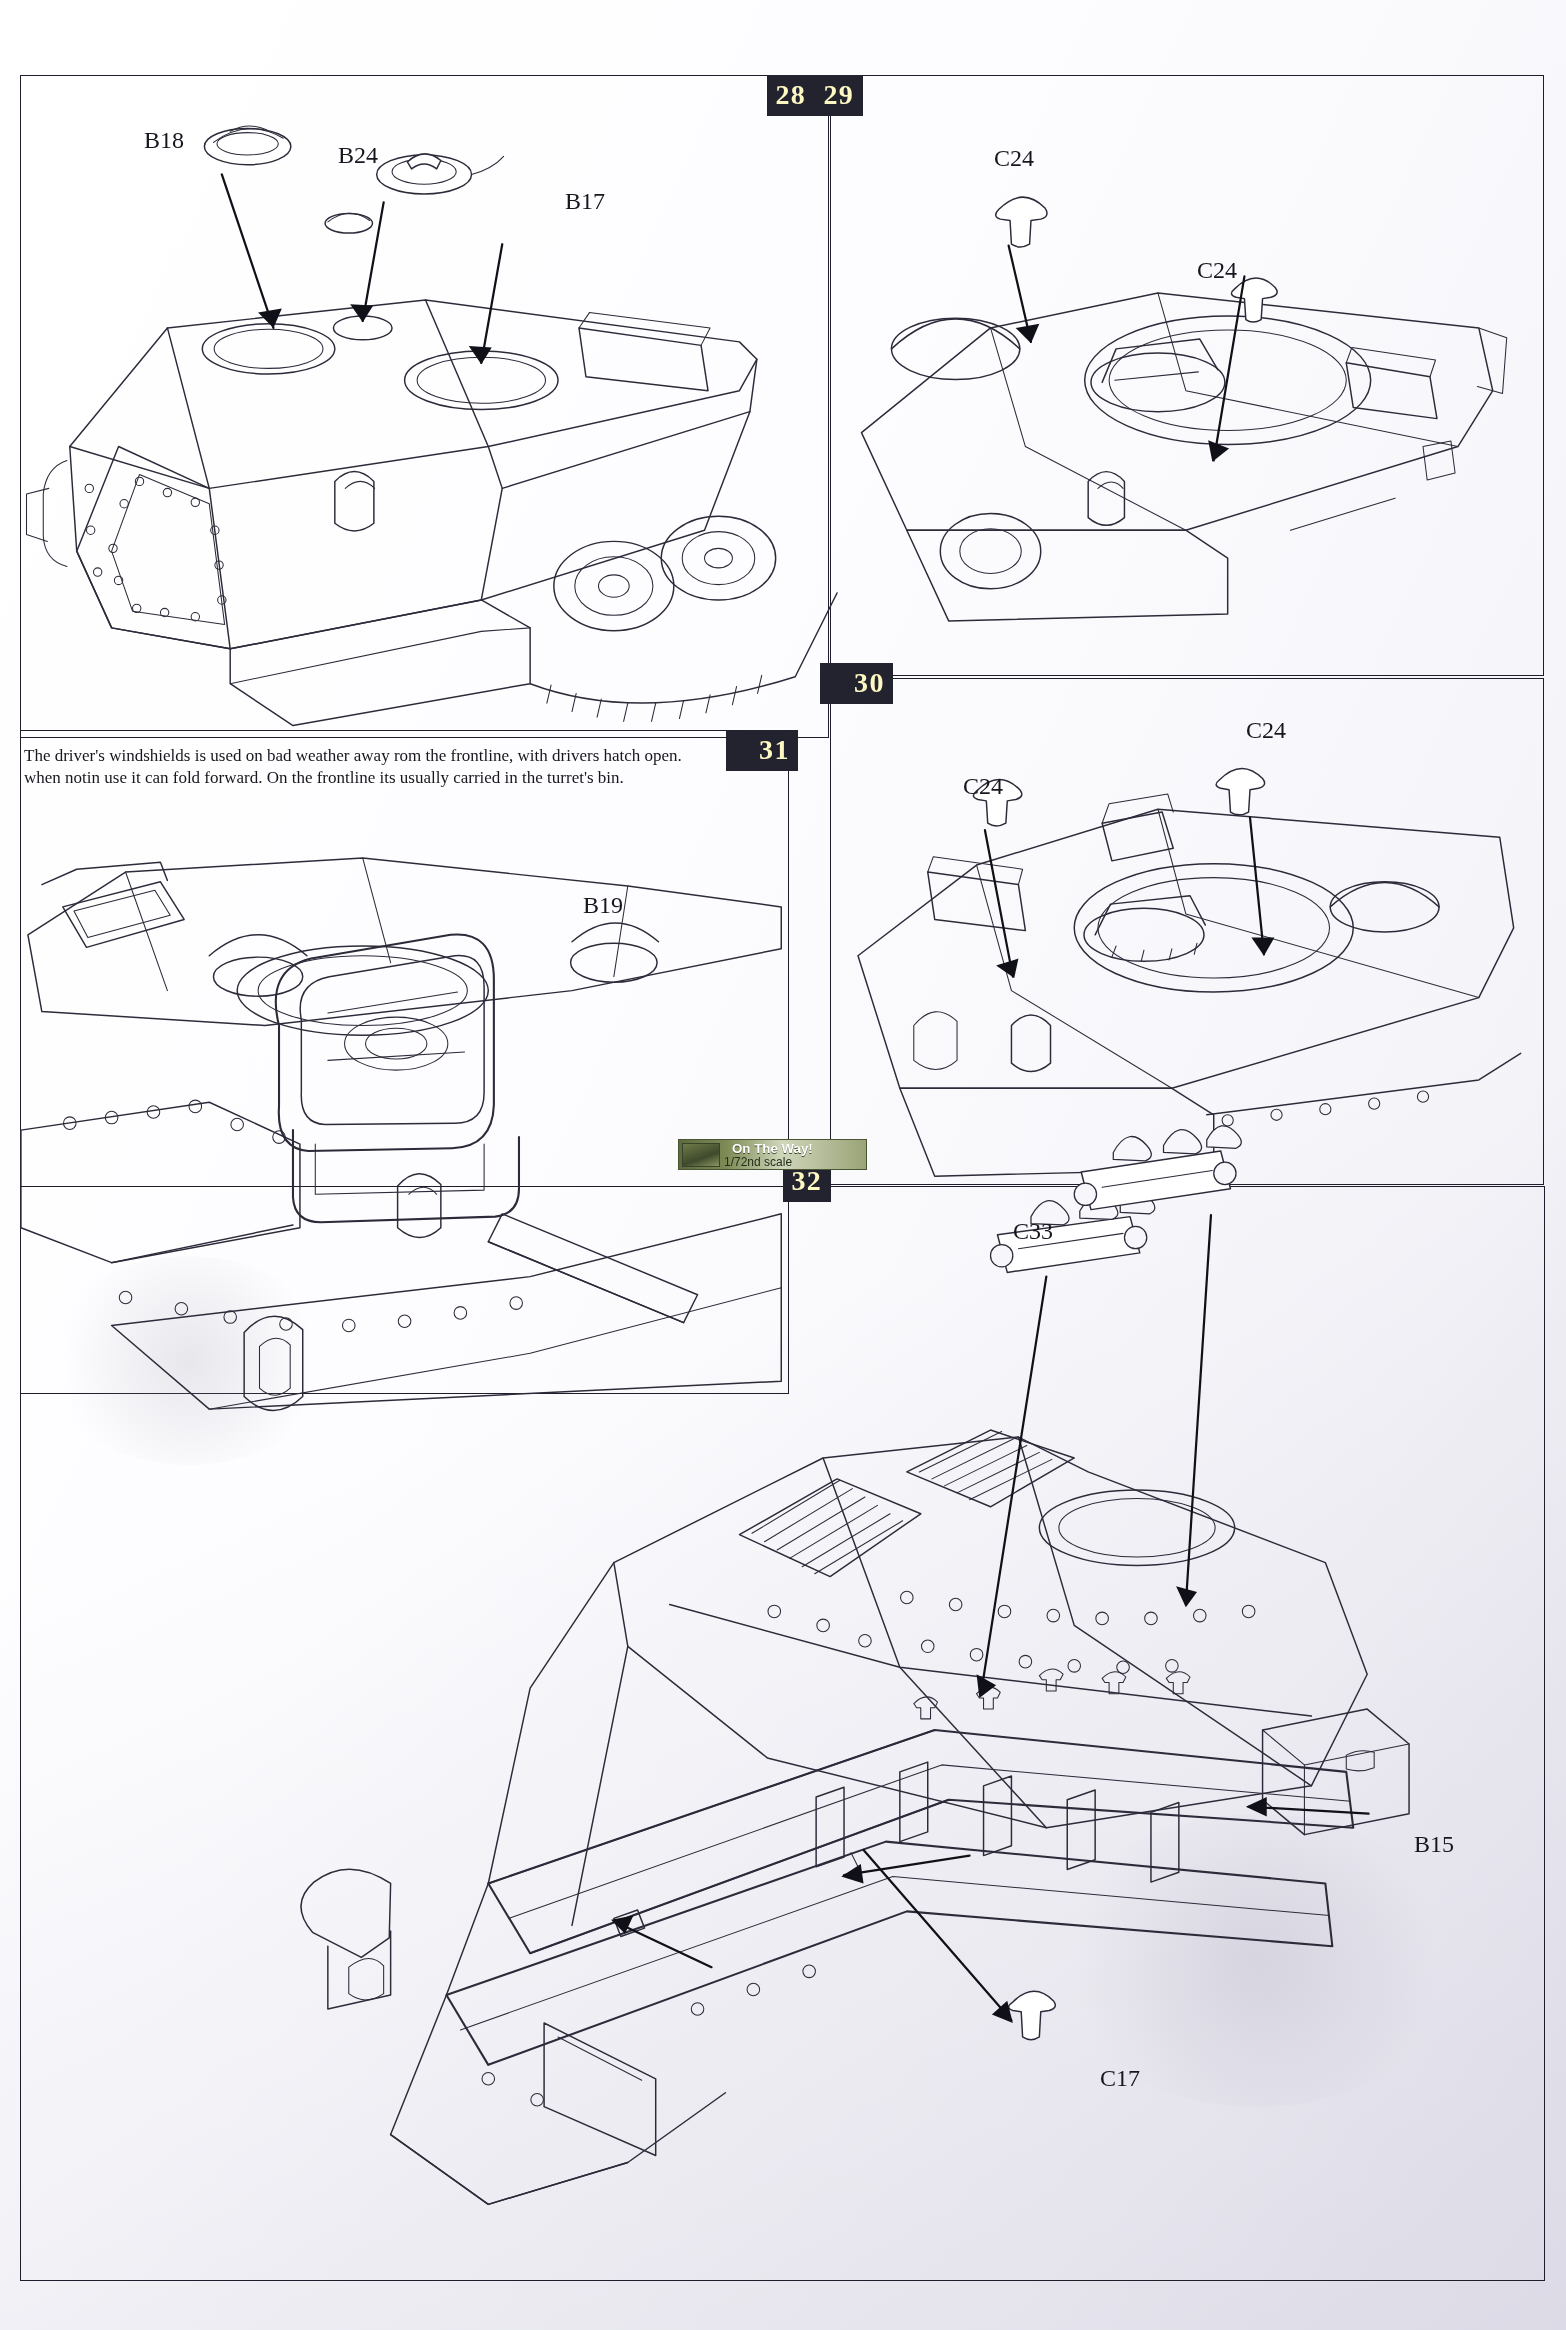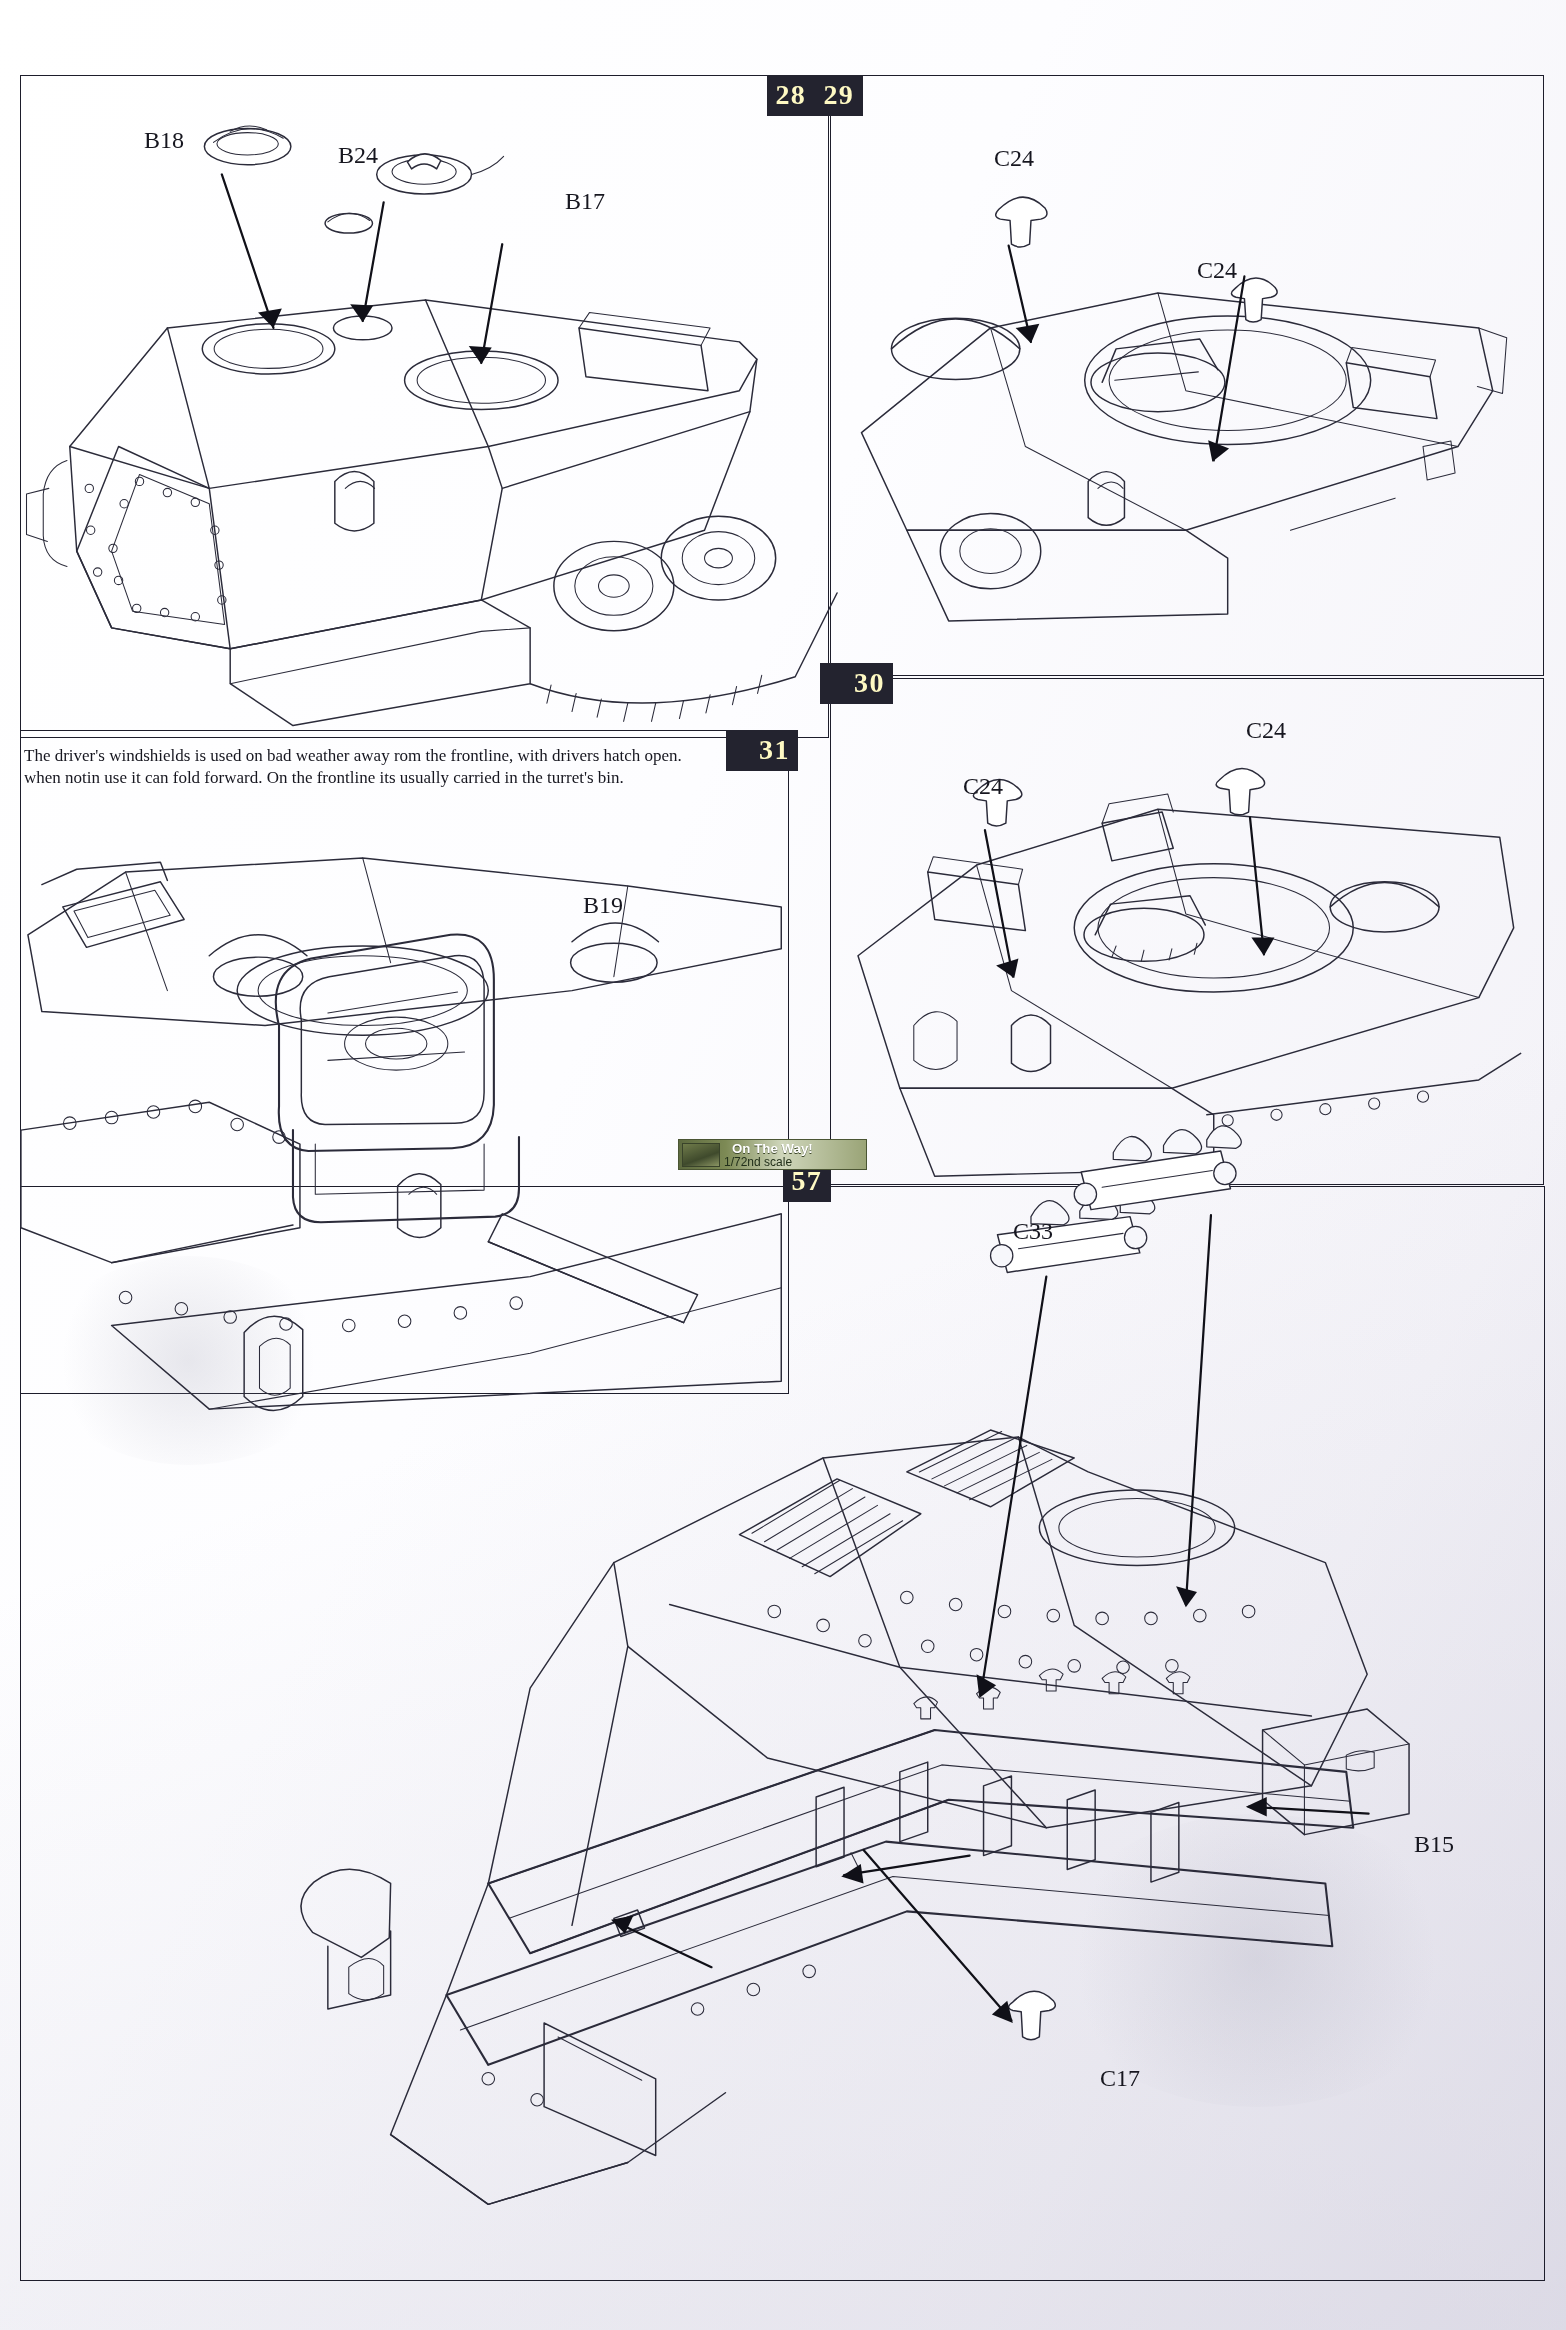--- a/index.html
+++ b/index.html
@@ -528,21 +528,21 @@
 
   <div class="panel" style="left:830px;top:75px;width:714px;height:601px;"></div>
   <div class="panel" style="left:830px;top:678px;width:714px;height:507px;"></div>
   <div class="panel" style="left:19.5px;top:730px;width:769px;height:664px;"></div>
   <div class="panel" style="left:19.5px;top:1186px;width:1525px;height:1095px;"></div>
 
   <div class="step-tag" style="left:767px;top:75px;">28</div>
   <div class="step-tag" style="left:815px;top:75px;">29</div>
   <div class="step-tag" style="left:820px;top:663px;padding-left:34px;">30</div>
   <div class="step-tag" style="left:726px;top:730px;padding-left:33px;">31</div>
-  <div class="step-tag" style="left:783px;top:1161px;">57</div>
+  <div class="step-tag" style="left:783px;top:1161px;">32</div>
 
   <div class="note" style="left:24px;top:745px;width:691px;">The driver's windshields is used on bad weather away rom the frontline, with drivers hatch open.  when notin use it can fold forward. On the frontline its usually carried in the turret's bin.</div>
 
   <div class="lbl" style="left:144px;top:127px;">B18</div>
   <div class="lbl" style="left:338px;top:142px;">B24</div>
   <div class="lbl" style="left:565px;top:188px;">B17</div>
 
   <div class="lbl" style="left:994px;top:145px;">C24</div>
   <div class="lbl" style="left:1197px;top:257px;">C24</div>
 

